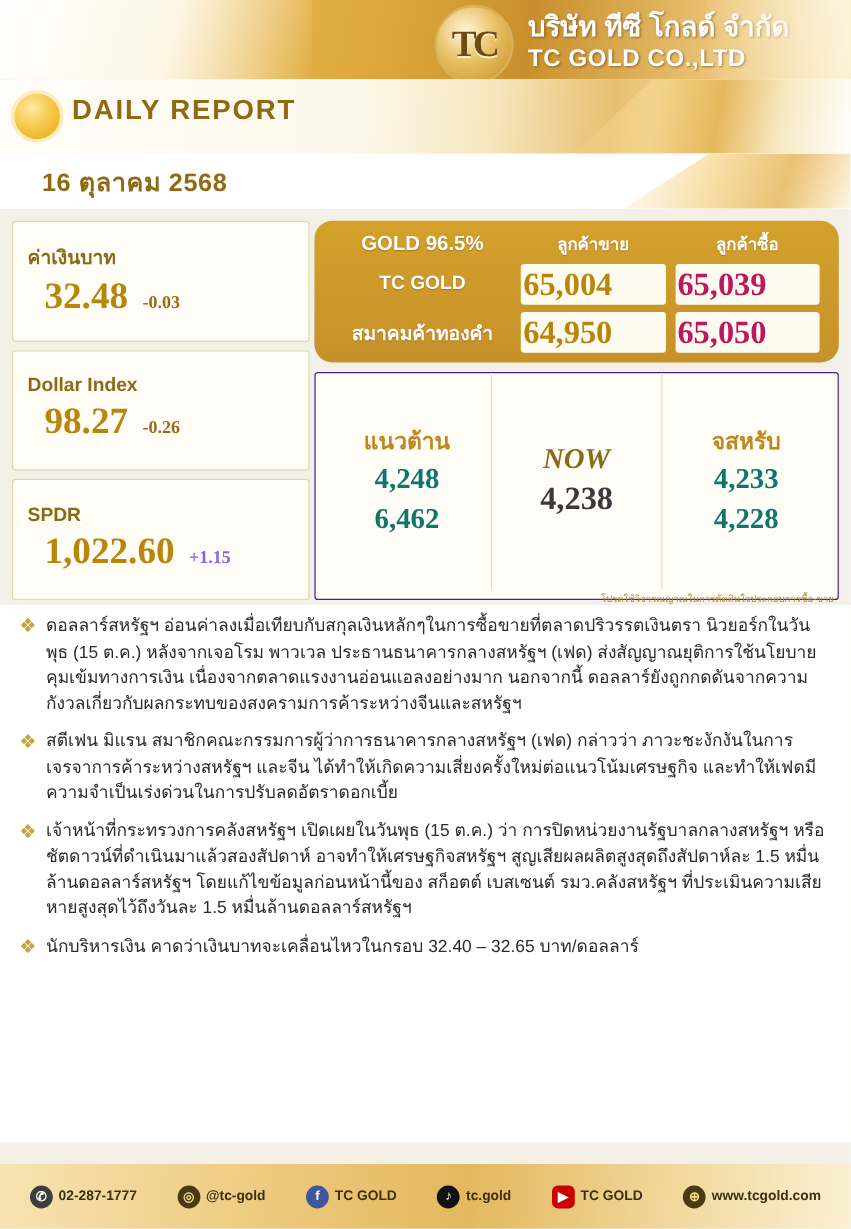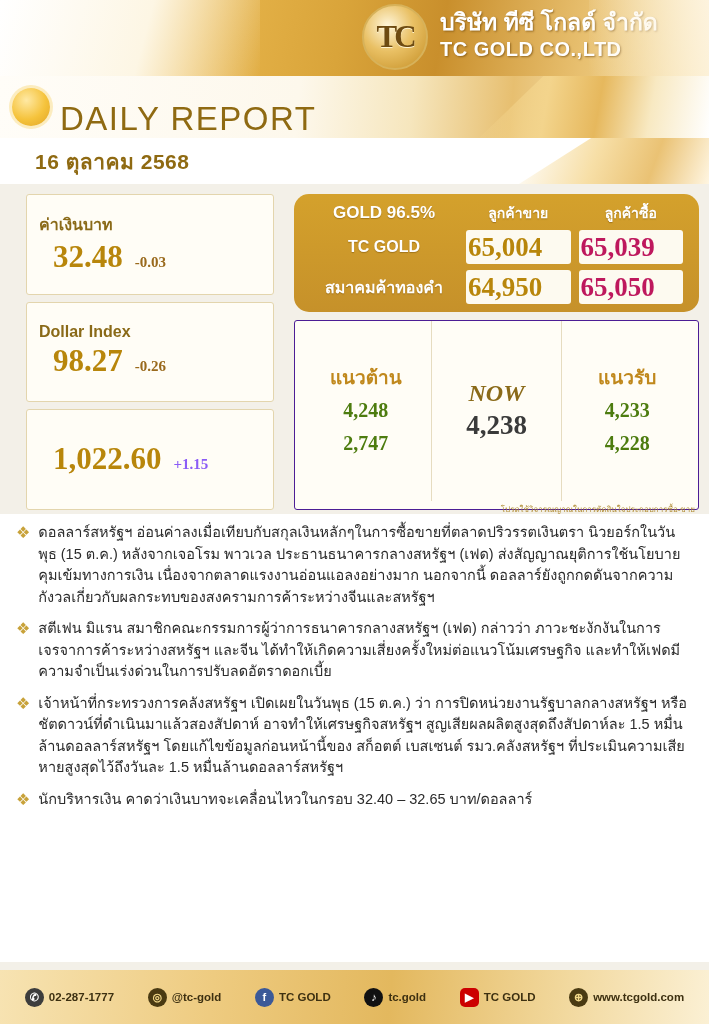--- a/index.html
+++ b/index.html
@@ -11,21 +11,21 @@
   }
   .page {
     position: relative;
     width: 709px; height: 1024px;
     background: #f3f0e8;
   }
 
   
   .header {
     position: relative;
-    height: 76px;
+    height: 66px;
     background: linear-gradient(100deg, #f6cf74 0%, #e8b64c 28%, #d9a43a 48%, #c98f2c 62%, #e8c070 82%, #f7e2a8 100%);
     overflow: hidden;
   }
   .header::before {
     content: "";
     position: absolute; left: 0; top: 0; bottom: 0; width: 260px;
     background: linear-gradient(105deg, #ffffff 0%, #fdf6e4 55%, rgba(253,246,228,0) 100%);
   }
   .header::after {
     content: "";
@@ -59,22 +59,22 @@
     height: 62px;
     background: linear-gradient(95deg, #fffdf8 0%, #fdf8ec 42%, #f6e6bd 58%, #e7bf70 72%, #f6e3b4 86%, #fffaf0 100%);
   }
   .sun {
     position: absolute; left: 12px; top: 12px;
     width: 38px; height: 38px; border-radius: 50%;
     background: radial-gradient(circle at 38% 32%, #ffe9a4 0%, #f5c33c 55%, #e0a424 100%);
     box-shadow: 0 0 0 3px rgba(246,205,88,.35);
   }
   .daily-title {
-    position: absolute; left: 60px; top: 24px;
-    font-size: 33px; font-weight: normal; color: #8f6a12;
+    position: absolute; left: 60px; top: 12px;
+    font-size: 23px; font-weight: bold; color: #8f6a12;
     letter-spacing: 1.5px;
     font-family: "Liberation Sans", sans-serif;
   }
   .band-stripe {
     position: absolute; right: 0; top: 0; bottom: 0; width: 230px;
     background: linear-gradient(100deg, rgba(255,255,255,0) 0%, #f3d48c 30%, #e6b85d 52%, #f8e9c2 74%, #ffffff 100%);
     clip-path: polygon(28% 0, 100% 0, 100% 100%, 0 100%);
   }
 
   
@@ -93,23 +93,22 @@
     position: absolute; right: 0; top: 0; bottom: 0; width: 190px;
     background: linear-gradient(110deg, rgba(255,255,255,0) 0%, #f7dfa7 40%, #eac274 70%, #fff6e2 100%);
     clip-path: polygon(38% 0, 100% 0, 100% 100%, 0 100%);
   }
 
   
   .data-area {
     position: relative;
     padding: 10px 10px 4px 10px;
     display: flex;
-    gap: 20px;
+    gap: 4px;
     height: 330px;
-    margin-left: 16px;
   }
   .left-col { width: 248px; display: flex; flex-direction: column; gap: 7px; }
   .right-col { flex: 1; display: flex; flex-direction: column; gap: 8px; }
 
   .stat-card {
     background: #fffdf6;
     border: 1px solid #e3d5ad;
     border-radius: 3px;
     padding: 6px 10px 8px 12px;
     flex: 1;
@@ -172,21 +171,21 @@
     display: flex;
   }
   .spot-col { flex: 1; text-align: center; display: flex; flex-direction: column; justify-content: center;}
   .spot-col.mid { border-left: 1px solid #e6dcc0; border-right: 1px solid #e6dcc0; }
   .spot-head {
     font-size: 19px; font-weight: bold; color: #c0881c; margin-bottom: 2px;
   }
   .spot-head.now { font-style: italic; color: #8a6a18; font-size: 24px; font-family: "Liberation Serif", serif;}
   .spot-val {
     font-family: "Liberation Serif", serif;
-    font-size: 20px; font-weight: bold; color: #4d7c0f; line-height: 33px;
+    font-size: 24px; font-weight: bold; color: #0f766e; line-height: 33px;
   }
   .spot-val.now {
     color: #3a3a3a; font-size: 27px;
   }
   .disclaimer {
     position: absolute; right: 14px; bottom: -2px;
     font-size: 8px; color: #b08b33;
   }
 
   
@@ -265,20 +264,21 @@
         </div>
       </div>
       <div class="stat-card">
         <div class="stat-label">Dollar Index</div>
         <div class="stat-row">
           <span class="stat-value">98.27</span>
           <span class="stat-change neg">-0.26</span>
         </div>
       </div>
       <div class="stat-card">
+        <div class="stat-label">SPDR</div>
         <div class="stat-row">
           <span class="stat-value">1,022.60</span>
           <span class="stat-change pos">+1.15</span>
         </div>
       </div>
     </div>
 
     <div class="right-col">
 
       <div class="gold-table">
@@ -296,28 +296,28 @@
           <div class="gt-label">สมาคมค้าทองคำ</div>
           <div class="gt-cell">64,950</div>
           <div class="gt-cell green">65,050</div>
         </div>
       </div>
 
       <div class="spot-table">
         <div class="spot-col">
           <div class="spot-head">แนวต้าน</div>
           <div class="spot-val">4,248</div>
-          <div class="spot-val">2,747</div>
+          <div class="spot-val">6,462</div>
         </div>
         <div class="spot-col mid">
           <div class="spot-head now">NOW</div>
           <div class="spot-val now">4,238</div>
         </div>
         <div class="spot-col">
-          <div class="spot-head">แนวรับ</div>
+          <div class="spot-head">จสหรับ</div>
           <div class="spot-val">4,233</div>
           <div class="spot-val">4,228</div>
         </div>
       </div>
       <div class="disclaimer">โปรดใช้วิจารณญาณในการตัดสินใจประกอบการซื้อ-ขาย</div>
     </div>
   </div>
 
   <div class="news">
     <div class="news-item">

